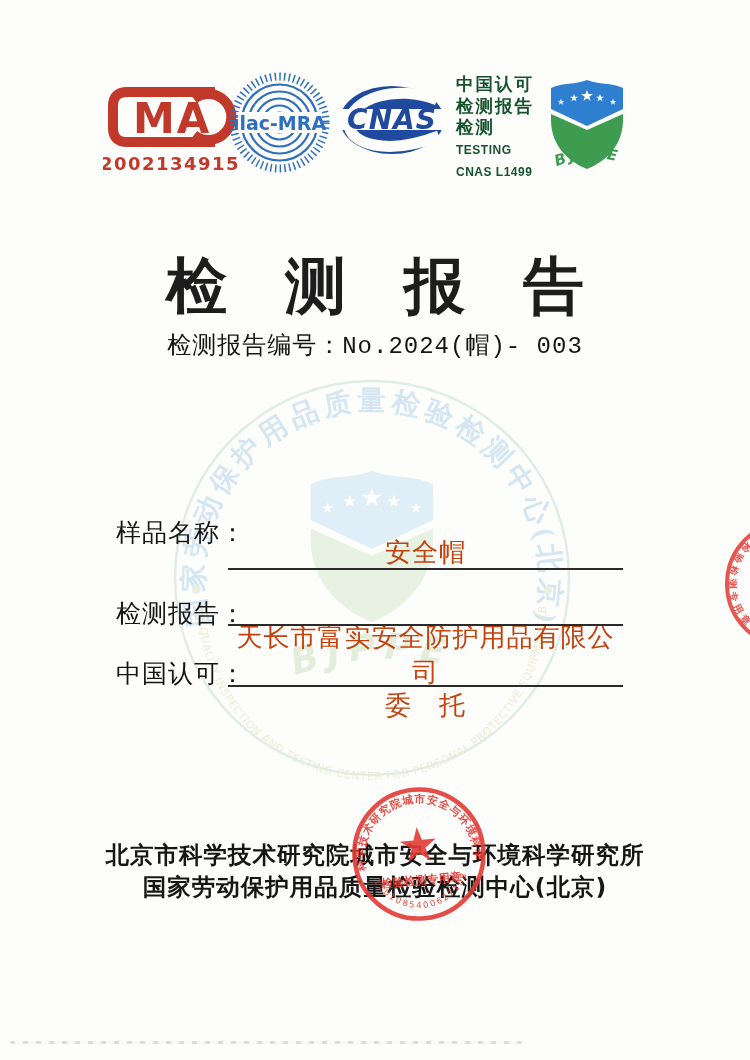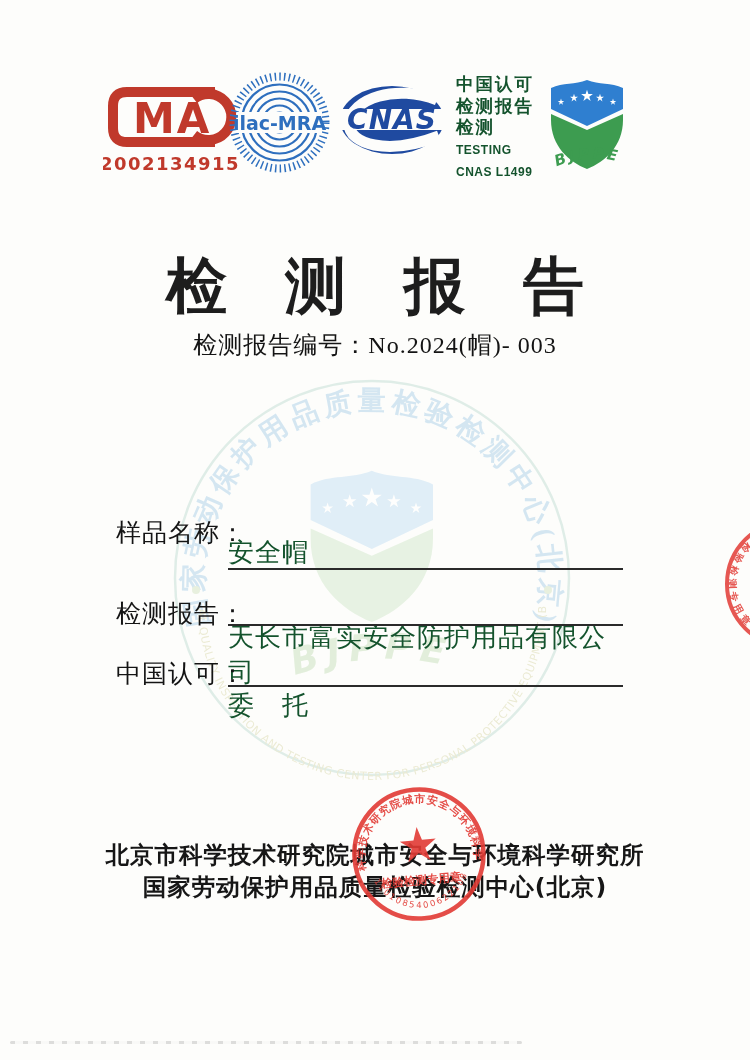--- a/index.html
+++ b/index.html
@@ -19,31 +19,31 @@
   .report-title{
     left:0;right:0;top:234px;text-align:center;
     font-size:61px;font-weight:700;color:#1d1d1d;
     letter-spacing:.95em;padding-left:.95em;
     font-family:"DejaVu Sans","Liberation Sans",sans-serif;
     margin-top:12px;
   }
   .report-number{
     left:0;right:0;top:329px;text-align:center;
     font-size:24px;color:#141414;letter-spacing:1px;
-    font-family:Liberation Serif, serif;
+    font-family:Liberation Mono, monospace;
   }
 
   
   .f-label{
     left:116px;font-size:25px;color:#141414;letter-spacing:1px;
     font-family:"Liberation Serif","DejaVu Serif",serif;
   }
   .f-value{
-    left:228px;width:395px;
-    font-size:26px;color:#14532d;letter-spacing:1px;
+    left:228px;width:395px;text-align:center;
+    font-size:26px;color:#c2410c;letter-spacing:1px;
     font-family:"Liberation Serif","DejaVu Serif",serif;
   }
   .f-line{left:228px;width:395px;height:0;border-bottom:2px solid #2a2a2a;}
 
   
   .footer-line{
     left:0;right:0;text-align:center;
     font-size:23.5px;font-weight:700;color:#161616;letter-spacing:1px;
     font-family:"DejaVu Sans","Liberation Sans",sans-serif;
   }

